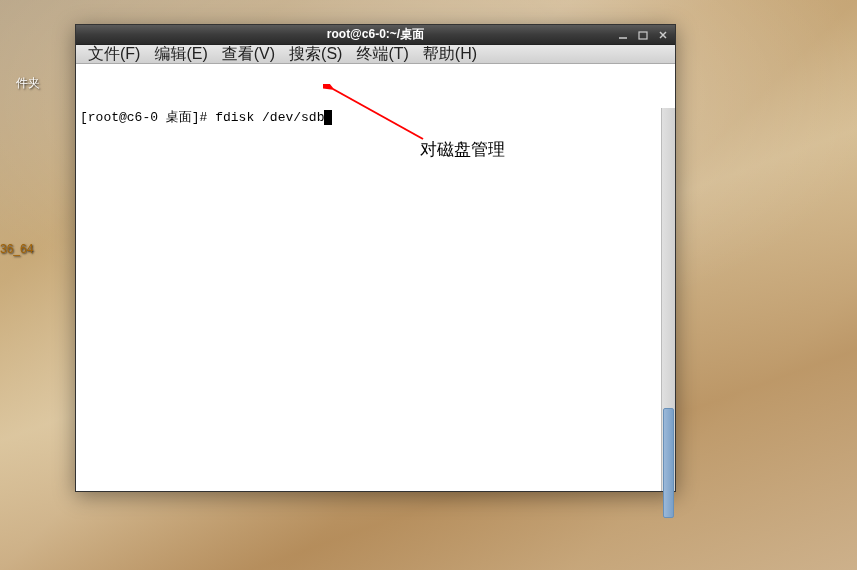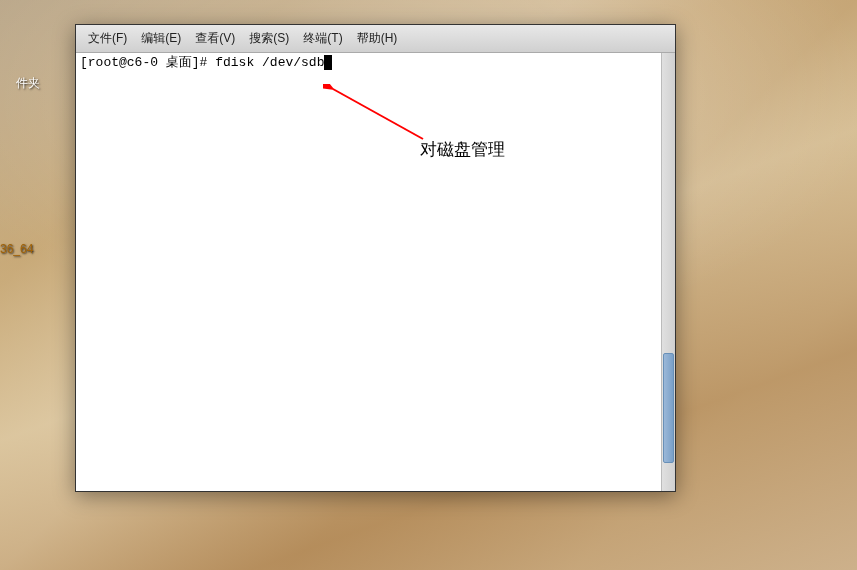--- a/index.html
+++ b/index.html
@@ -70,39 +70,40 @@
       height: 16px;
       display: flex;
       align-items: center;
       justify-content: center;
       color: #ccc;
       font-size: 11px;
       cursor: pointer;
       font-family: monospace;
     }
     .menubar {
-      height: 28px;
+      height: 19px;
       background: linear-gradient(to bottom, #e8e8e8 0%, #d0d0d0 100%);
       border-bottom: 1px solid #aaa;
       display: flex;
       align-items: center;
       padding: 0 6px;
       gap: 2px;
-      font-size: 12px;
+      font-size: 16px;
     }
     .menu-item {
       padding: 2px 6px;
       cursor: pointer;
       color: #222;
     }
     .terminal-area {
       flex: 1;
       background: #ffffff;
       position: relative;
       display: flex;
+      margin-top: 44px;
     }
     .terminal-content {
       flex: 1;
       padding: 2px 4px;
       font-family: "Courier New", monospace;
       font-size: 13px;
       color: #000;
       line-height: 1.3;
       white-space: pre;
     }
@@ -146,20 +147,41 @@
   </style>
 </head>
 <body>
 
 <div class="desktop-overlay"></div>
 
 <div class="desktop-icon-label">件夹</div>
 <div class="desktop-icon-label2">36_64</div>
 
 <div class="window">
+  <div class="titlebar">
+    <span>root@c6-0:~/桌面</span>
+    <div class="window-controls">
+      <div class="win-btn">
+        <svg width="10" height="10" viewBox="0 0 10 10">
+            <line x1="1" y1="8" x2="9" y2="8" stroke="#ccc" stroke-width="1.5"></line>
+          </svg>
+      </div>
+      <div class="win-btn">
+        <svg width="10" height="10" viewBox="0 0 10 10">
+            <rect x="1" y="2" width="8" height="7" fill="none" stroke="#ccc" stroke-width="1.2"></rect>
+          </svg>
+      </div>
+      <div class="win-btn">
+        <svg width="10" height="10" viewBox="0 0 10 10">
+            <line x1="2" y1="2" x2="8" y2="8" stroke="#ccc" stroke-width="1.5"></line>
+            <line x1="8" y1="2" x2="2" y2="8" stroke="#ccc" stroke-width="1.5"></line>
+          </svg>
+      </div>
+    </div>
+  </div>
 
   <div class="menubar">
     <span class="menu-item">文件(F)</span>
     <span class="menu-item">编辑(E)</span>
     <span class="menu-item">查看(V)</span>
     <span class="menu-item">搜索(S)</span>
     <span class="menu-item">终端(T)</span>
     <span class="menu-item">帮助(H)</span>
   </div>
 

